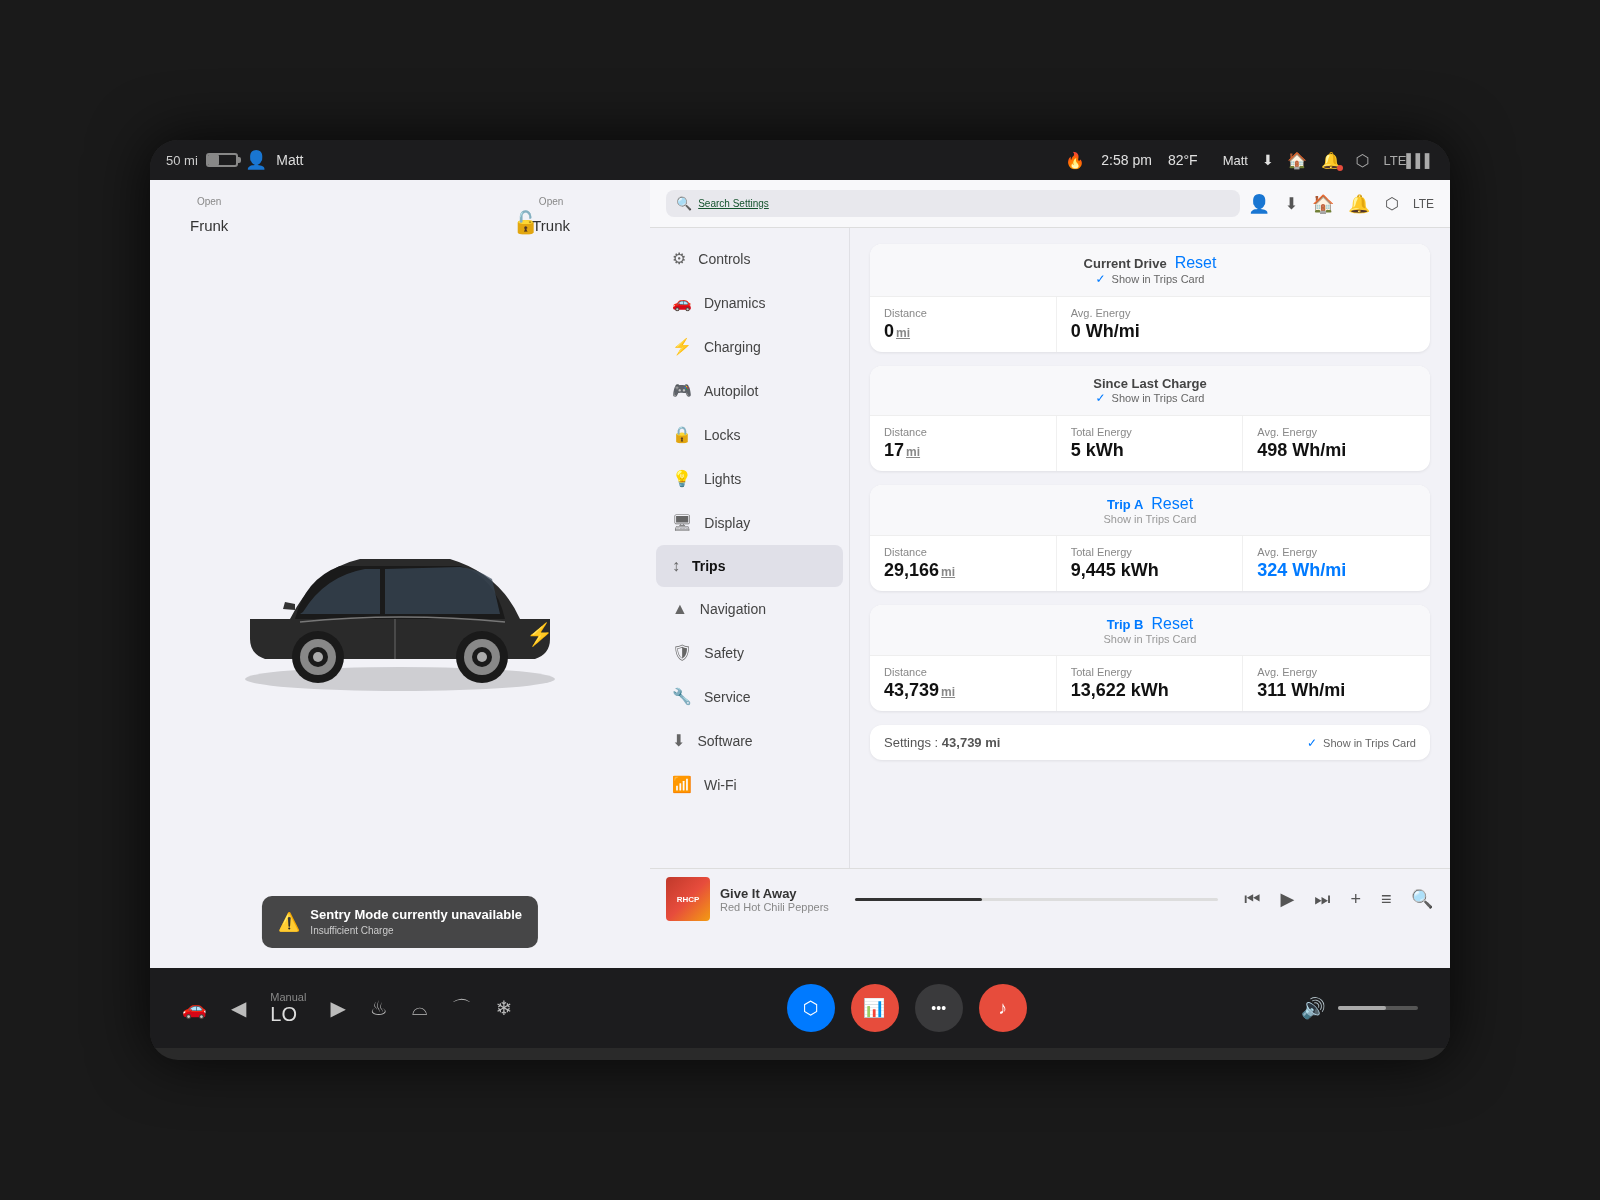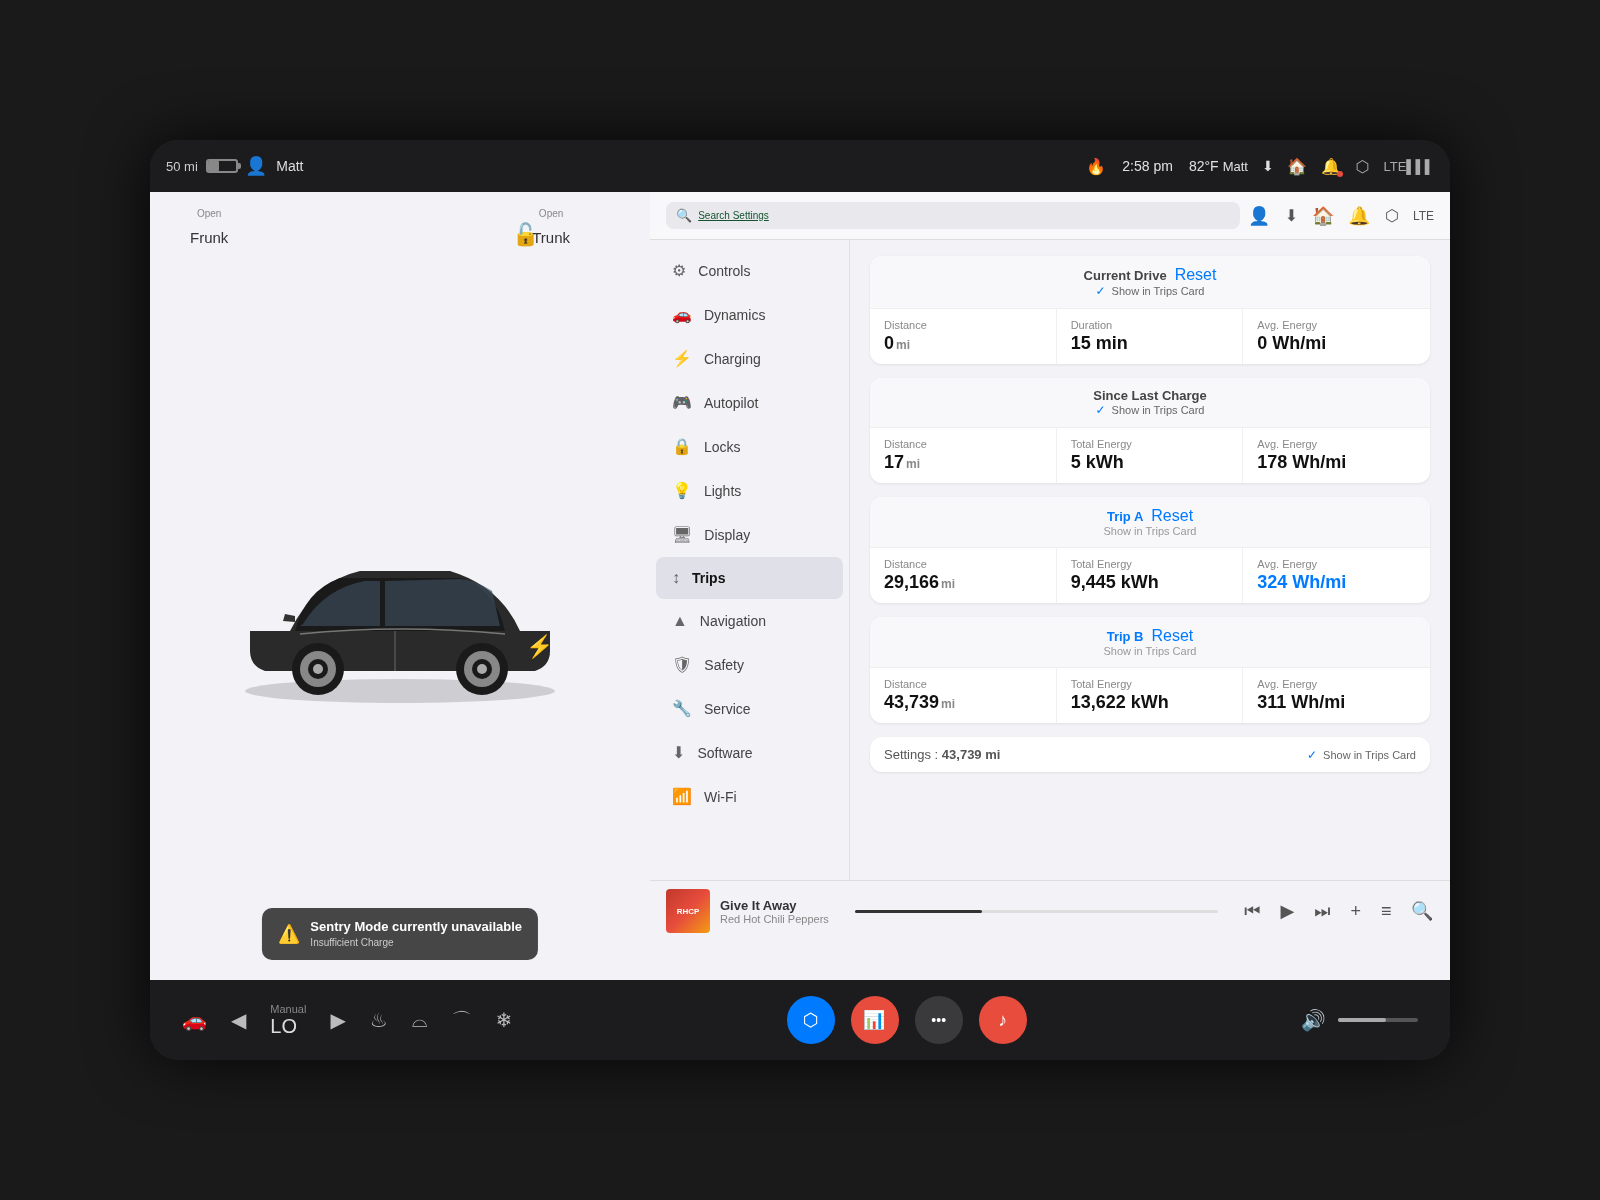--- a/index.html
+++ b/index.html
@@ -19,26 +19,26 @@
       height: 920px;
       background: #2a2a2a;
       border-radius: 28px;
       box-shadow: 0 0 60px rgba(0,0,0,0.8);
       overflow: hidden;
       position: relative;
     }
 
     
     .status-bar {
-      height: 52px;
+      height: 40px;
       background: #1c1c1e;
       display: flex;
       align-items: center;
       padding: 0 16px;
-      gap: 4px;
+      gap: 25px;
       color: #e0e0e0;
       font-size: 14px;
     }
     .status-bar-left {
       display: flex;
       align-items: center;
       gap: 8px;
       flex: 1;
     }
     .battery-bar {
@@ -350,21 +350,21 @@
       gap: 0;
     }
     .trip-stat {
       padding: 10px 14px;
       border-right: 1px solid #f0f0f0;
     }
     .trip-stat:last-child { border-right: none; }
     .stat-label { font-size: 11px; color: #888; margin-bottom: 2px; }
     .stat-value { font-size: 18px; font-weight: 600; color: #111; }
     .stat-value.blue { color: #007aff; }
-    .stat-unit { font-size: 12px; color: #888; margin-left: 2px; }
+    .stat-unit { font-size: 12px; color: #888; margin-left: 2px; text-decoration: underline; }
 
     .odometer-row {
       padding: 10px 14px;
       font-size: 13px;
       color: #555;
       background: #fff;
       border-radius: 12px;
       box-shadow: 0 1px 3px rgba(0,0,0,0.08);
       display: flex;
       align-items: center;
@@ -598,24 +598,20 @@
                 <span class="check-mark">✓</span>
                 <span>Show in Trips Card</span>
               </div>
             </div>
             <div class="trip-stats-row">
               <div class="trip-stat">
                 <div class="stat-label">Distance</div>
                 <div class="stat-value"><span>0</span><span class="stat-unit">mi</span></div>
               </div>
               <div class="trip-stat">
-                <div class="stat-label">Duration</div>
-                <div class="stat-value"><span>15 min</span></div>
-              </div>
-              <div class="trip-stat">
                 <div class="stat-label">Avg. Energy</div>
                 <div class="stat-value"><span>0 Wh/mi</span></div>
               </div>
             </div>
           </div>
 
           <div class="trip-section">
             <div class="trip-section-header">
               <span class="trip-section-title">Since Last Charge</span>
               <div class="show-in-trips">
@@ -627,21 +623,21 @@
               <div class="trip-stat">
                 <div class="stat-label">Distance</div>
                 <div class="stat-value"><span>17</span><span class="stat-unit">mi</span></div>
               </div>
               <div class="trip-stat">
                 <div class="stat-label">Total Energy</div>
                 <div class="stat-value"><span>5 kWh</span></div>
               </div>
               <div class="trip-stat">
                 <div class="stat-label">Avg. Energy</div>
-                <div class="stat-value"><span>178 Wh/mi</span></div>
+                <div class="stat-value"><span>498 Wh/mi</span></div>
               </div>
             </div>
           </div>
 
           <div class="trip-section">
             <div class="trip-section-header">
               <div style="display:flex;align-items:center;gap:8px;">
                 <span class="trip-section-title" style="color:#007aff;">Trip A</span>
                 <button class="trip-reset-btn">Reset</button>
               </div>

